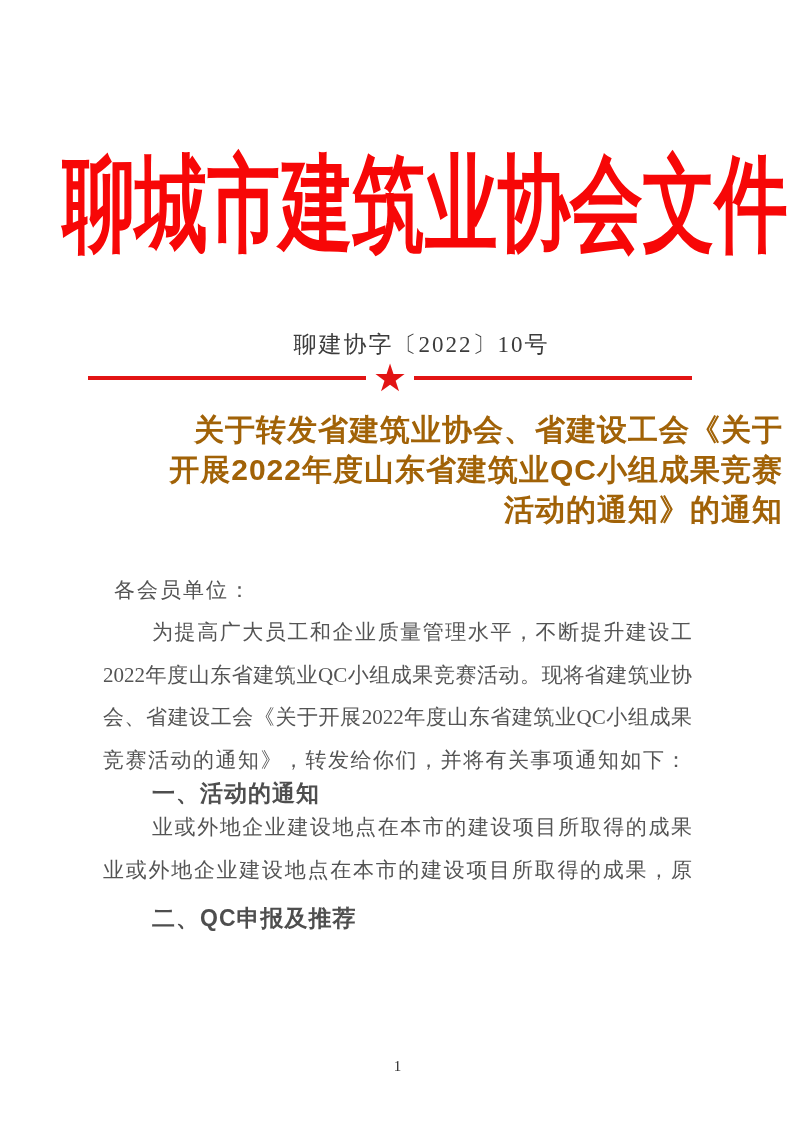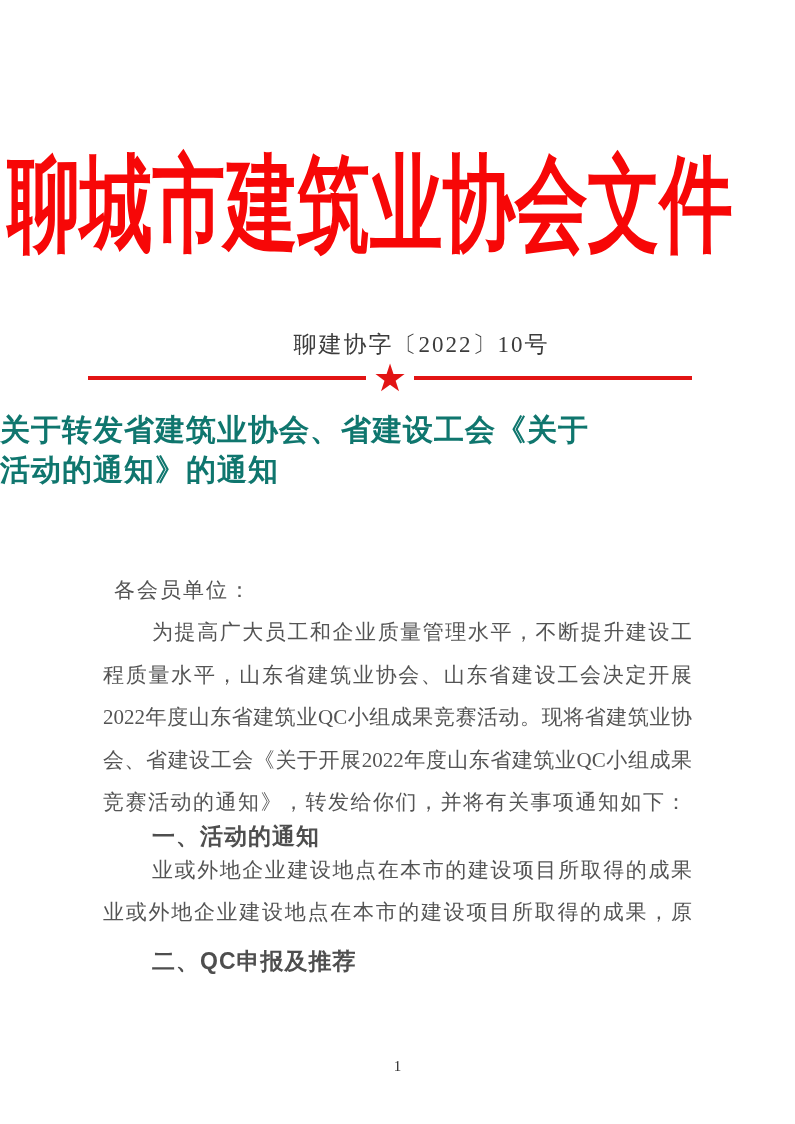--- a/index.html
+++ b/index.html
@@ -10,21 +10,21 @@
     height: 1124px;
     background: #ffffff;
     overflow: hidden;
     font-family: "Liberation Serif", serif;
   }
 
   
   .masthead {
     position: absolute;
     top: 167px; left: 0; right: 0;
-    text-align: left;
+    text-align: right;
     height: 74px;
   }
   .masthead-inner {
     display: inline-block;
     font-family: "Liberation Serif", serif;
     font-weight: bold;
     font-size: 74px;
     line-height: 74px;
     color: #f70707;
     letter-spacing: 0px;
@@ -64,28 +64,28 @@
     line-height: 35px;
     margin: 0 7px;
     position: relative;
     top: 1px;
     font-family: "DejaVu Sans", sans-serif;
   }
 
   
   .doc-title {
     position: absolute;
-    top: 410px; left: 0; right: 0;
-    text-align: left;
+    top: 410px; left: 0; right: 12px;
+    text-align: right;
     font-family: "Liberation Sans", sans-serif;
     font-weight: bold;
     font-size: 30px;
     line-height: 40px;
     letter-spacing: 1px;
-    color: #0f766e;
+    color: #a16207;
   }
   .doc-title .t-line { white-space: nowrap; }
 
   
   .body-col {
     position: absolute;
     top: 569px; left: 103px; width: 589px;
     font-size: 21px;
     color: #545454;
   }
@@ -141,30 +141,30 @@
   <div class="doc-number">聊建协字〔2022〕10号</div>
 
   <div class="red-rule">
     <div class="rule-seg"></div>
     <span class="rule-star">★</span>
     <div class="rule-seg"></div>
   </div>
 
   <div class="doc-title">
     <div class="t-line">关于转发省建筑业协会、省建设工会《关于</div>
+    <div class="t-line">开展2022年度山东省建筑业QC小组成果竞赛</div>
     <div class="t-line">活动的通知》的通知</div>
   </div>
 
   <div class="body-col">
 
     <div class="salutation">各会员单位：</div>
 
     <div class="para">
       <div class="jline ind">为提高广大员工和企业质量管理水平，不断提升建设工</div>
-      <div class="jline">程质量水平，山东省建筑业协会、山东省建设工会决定开展</div>
       <div class="jline">2022年度山东省建筑业QC小组成果竞赛活动。现将省建筑业协</div>
       <div class="jline">会、省建设工会《关于开展2022年度山东省建筑业QC小组成果</div>
       <div class="eline">竞赛活动的通知》，转发给你们，并将有关事项通知如下：</div>
     </div>
 
     <div class="sec-heading h1">一、活动的通知</div>
 
     <div class="para">
       <div class="jline ind">业或外地企业建设地点在本市的建设项目所取得的成果</div>
       <div class="jline">业或外地企业建设地点在本市的建设项目所取得的成果，原</div>

